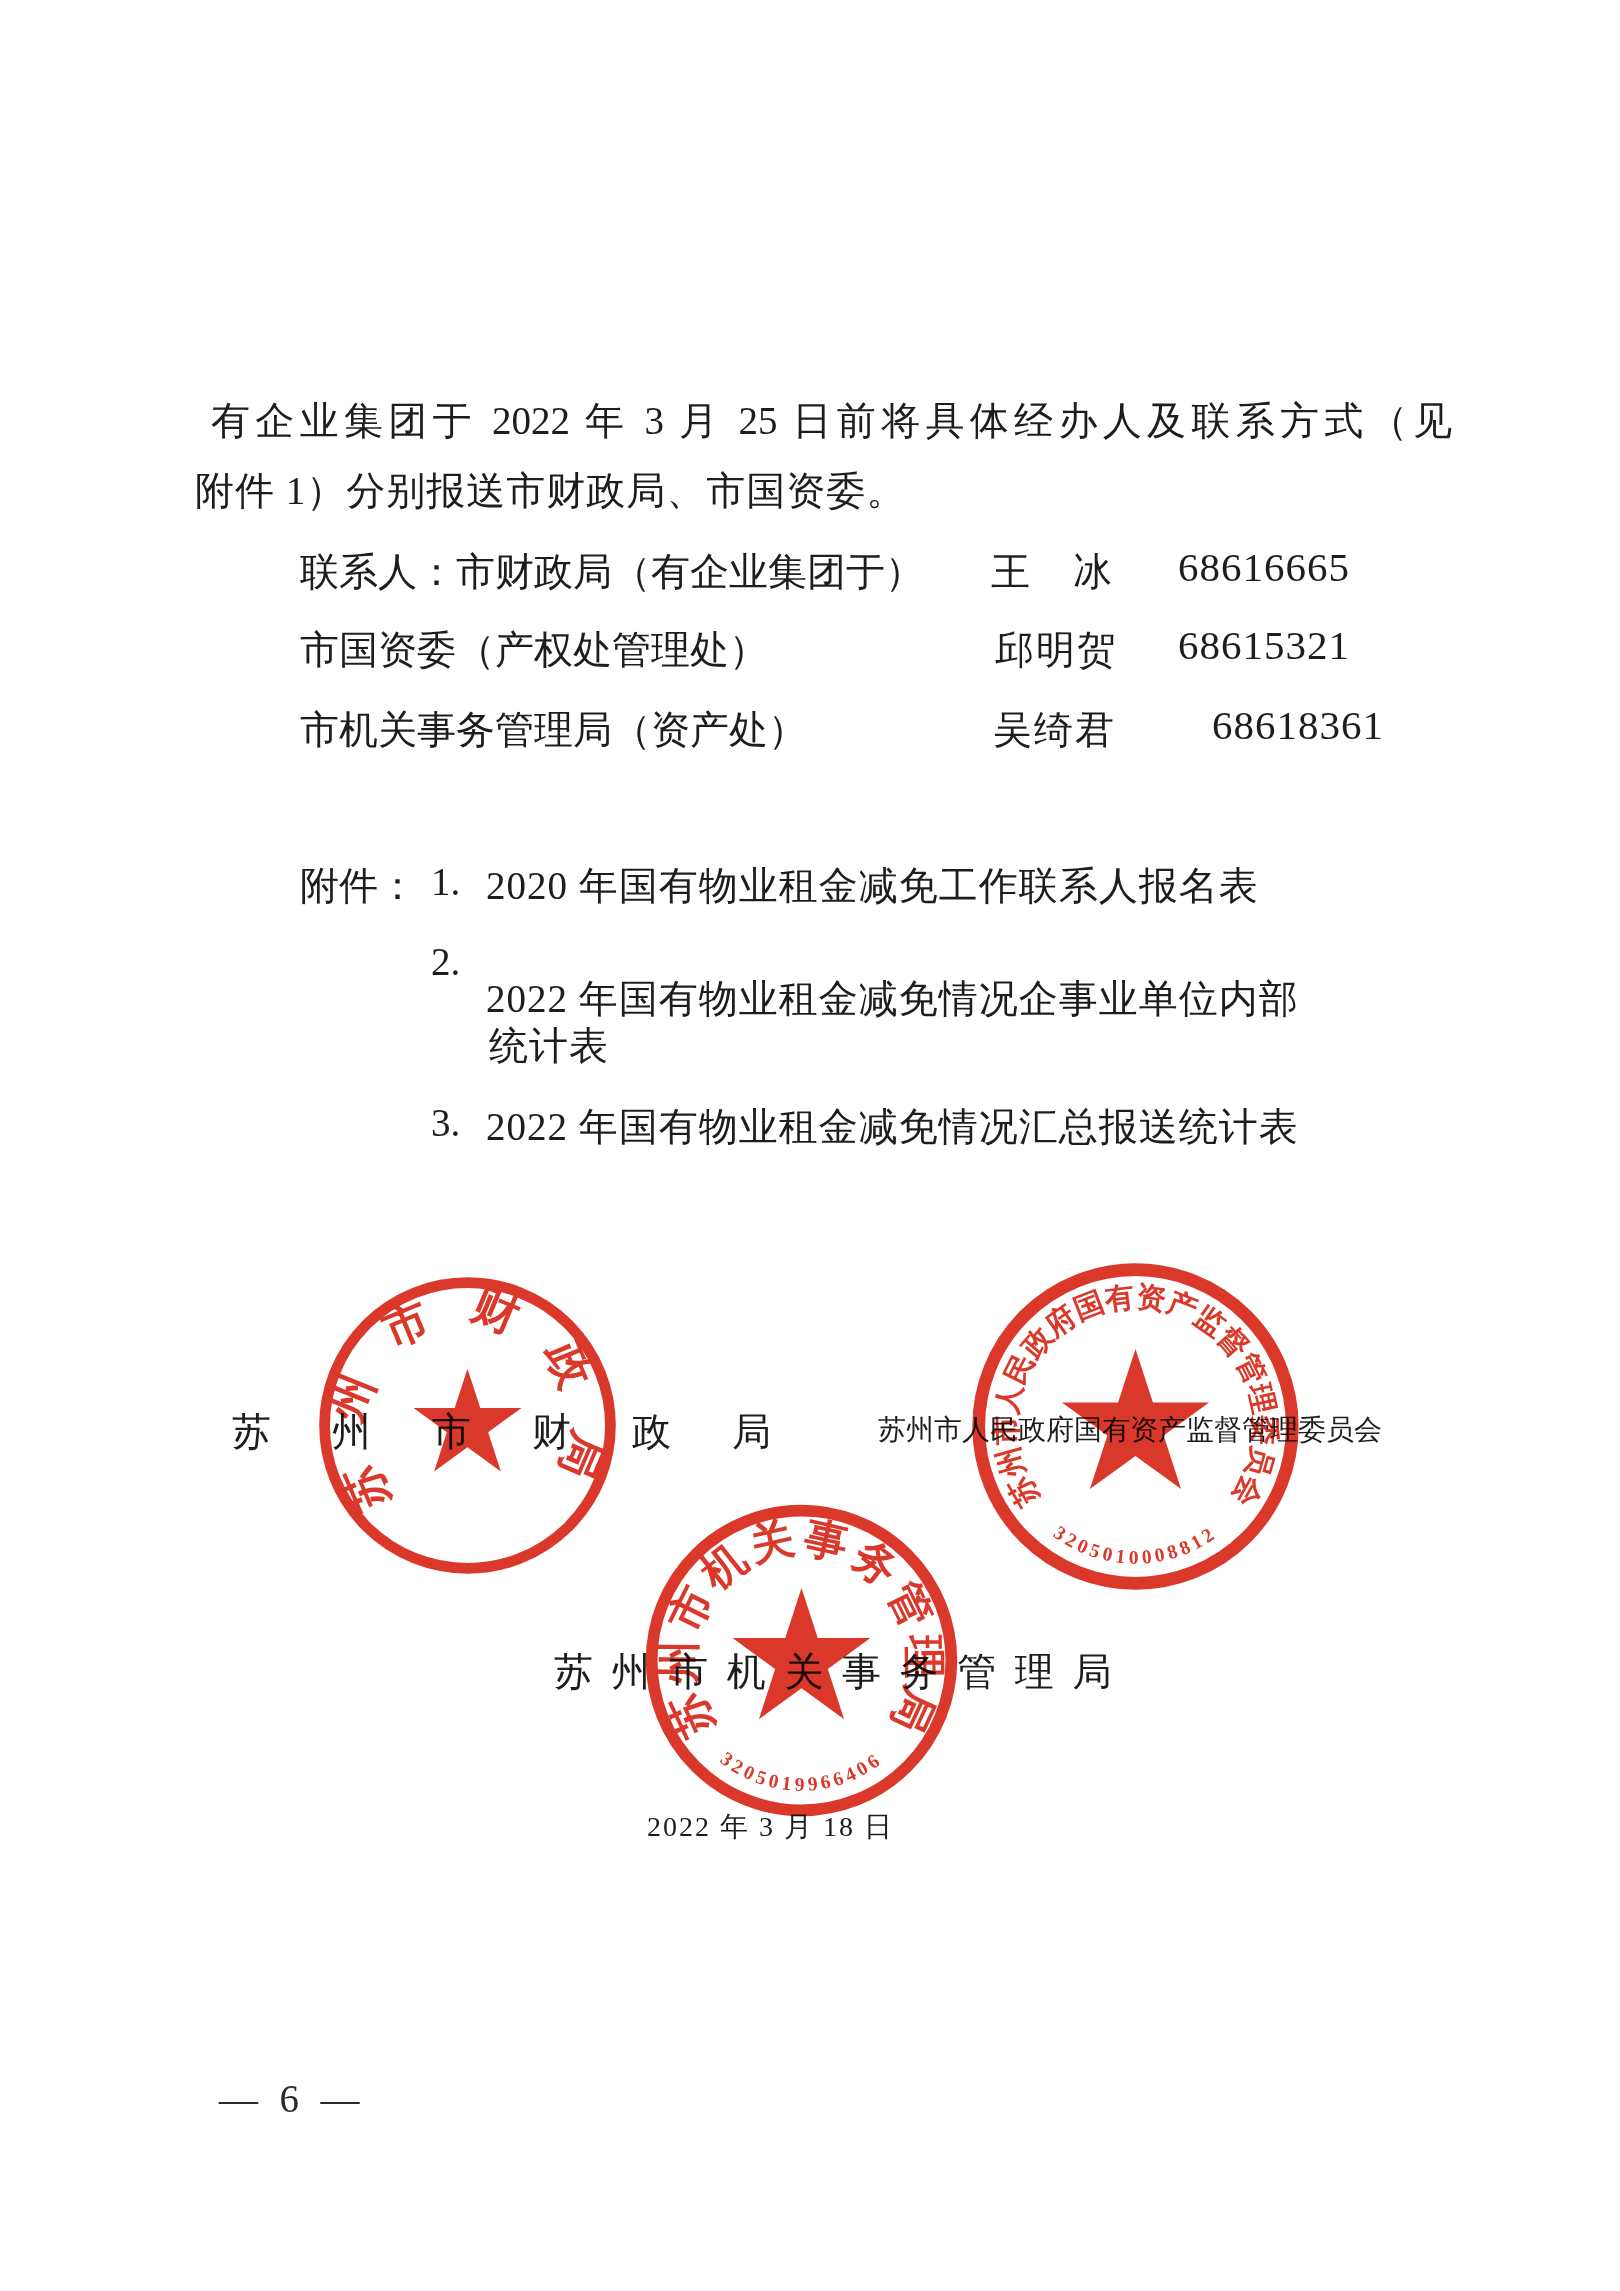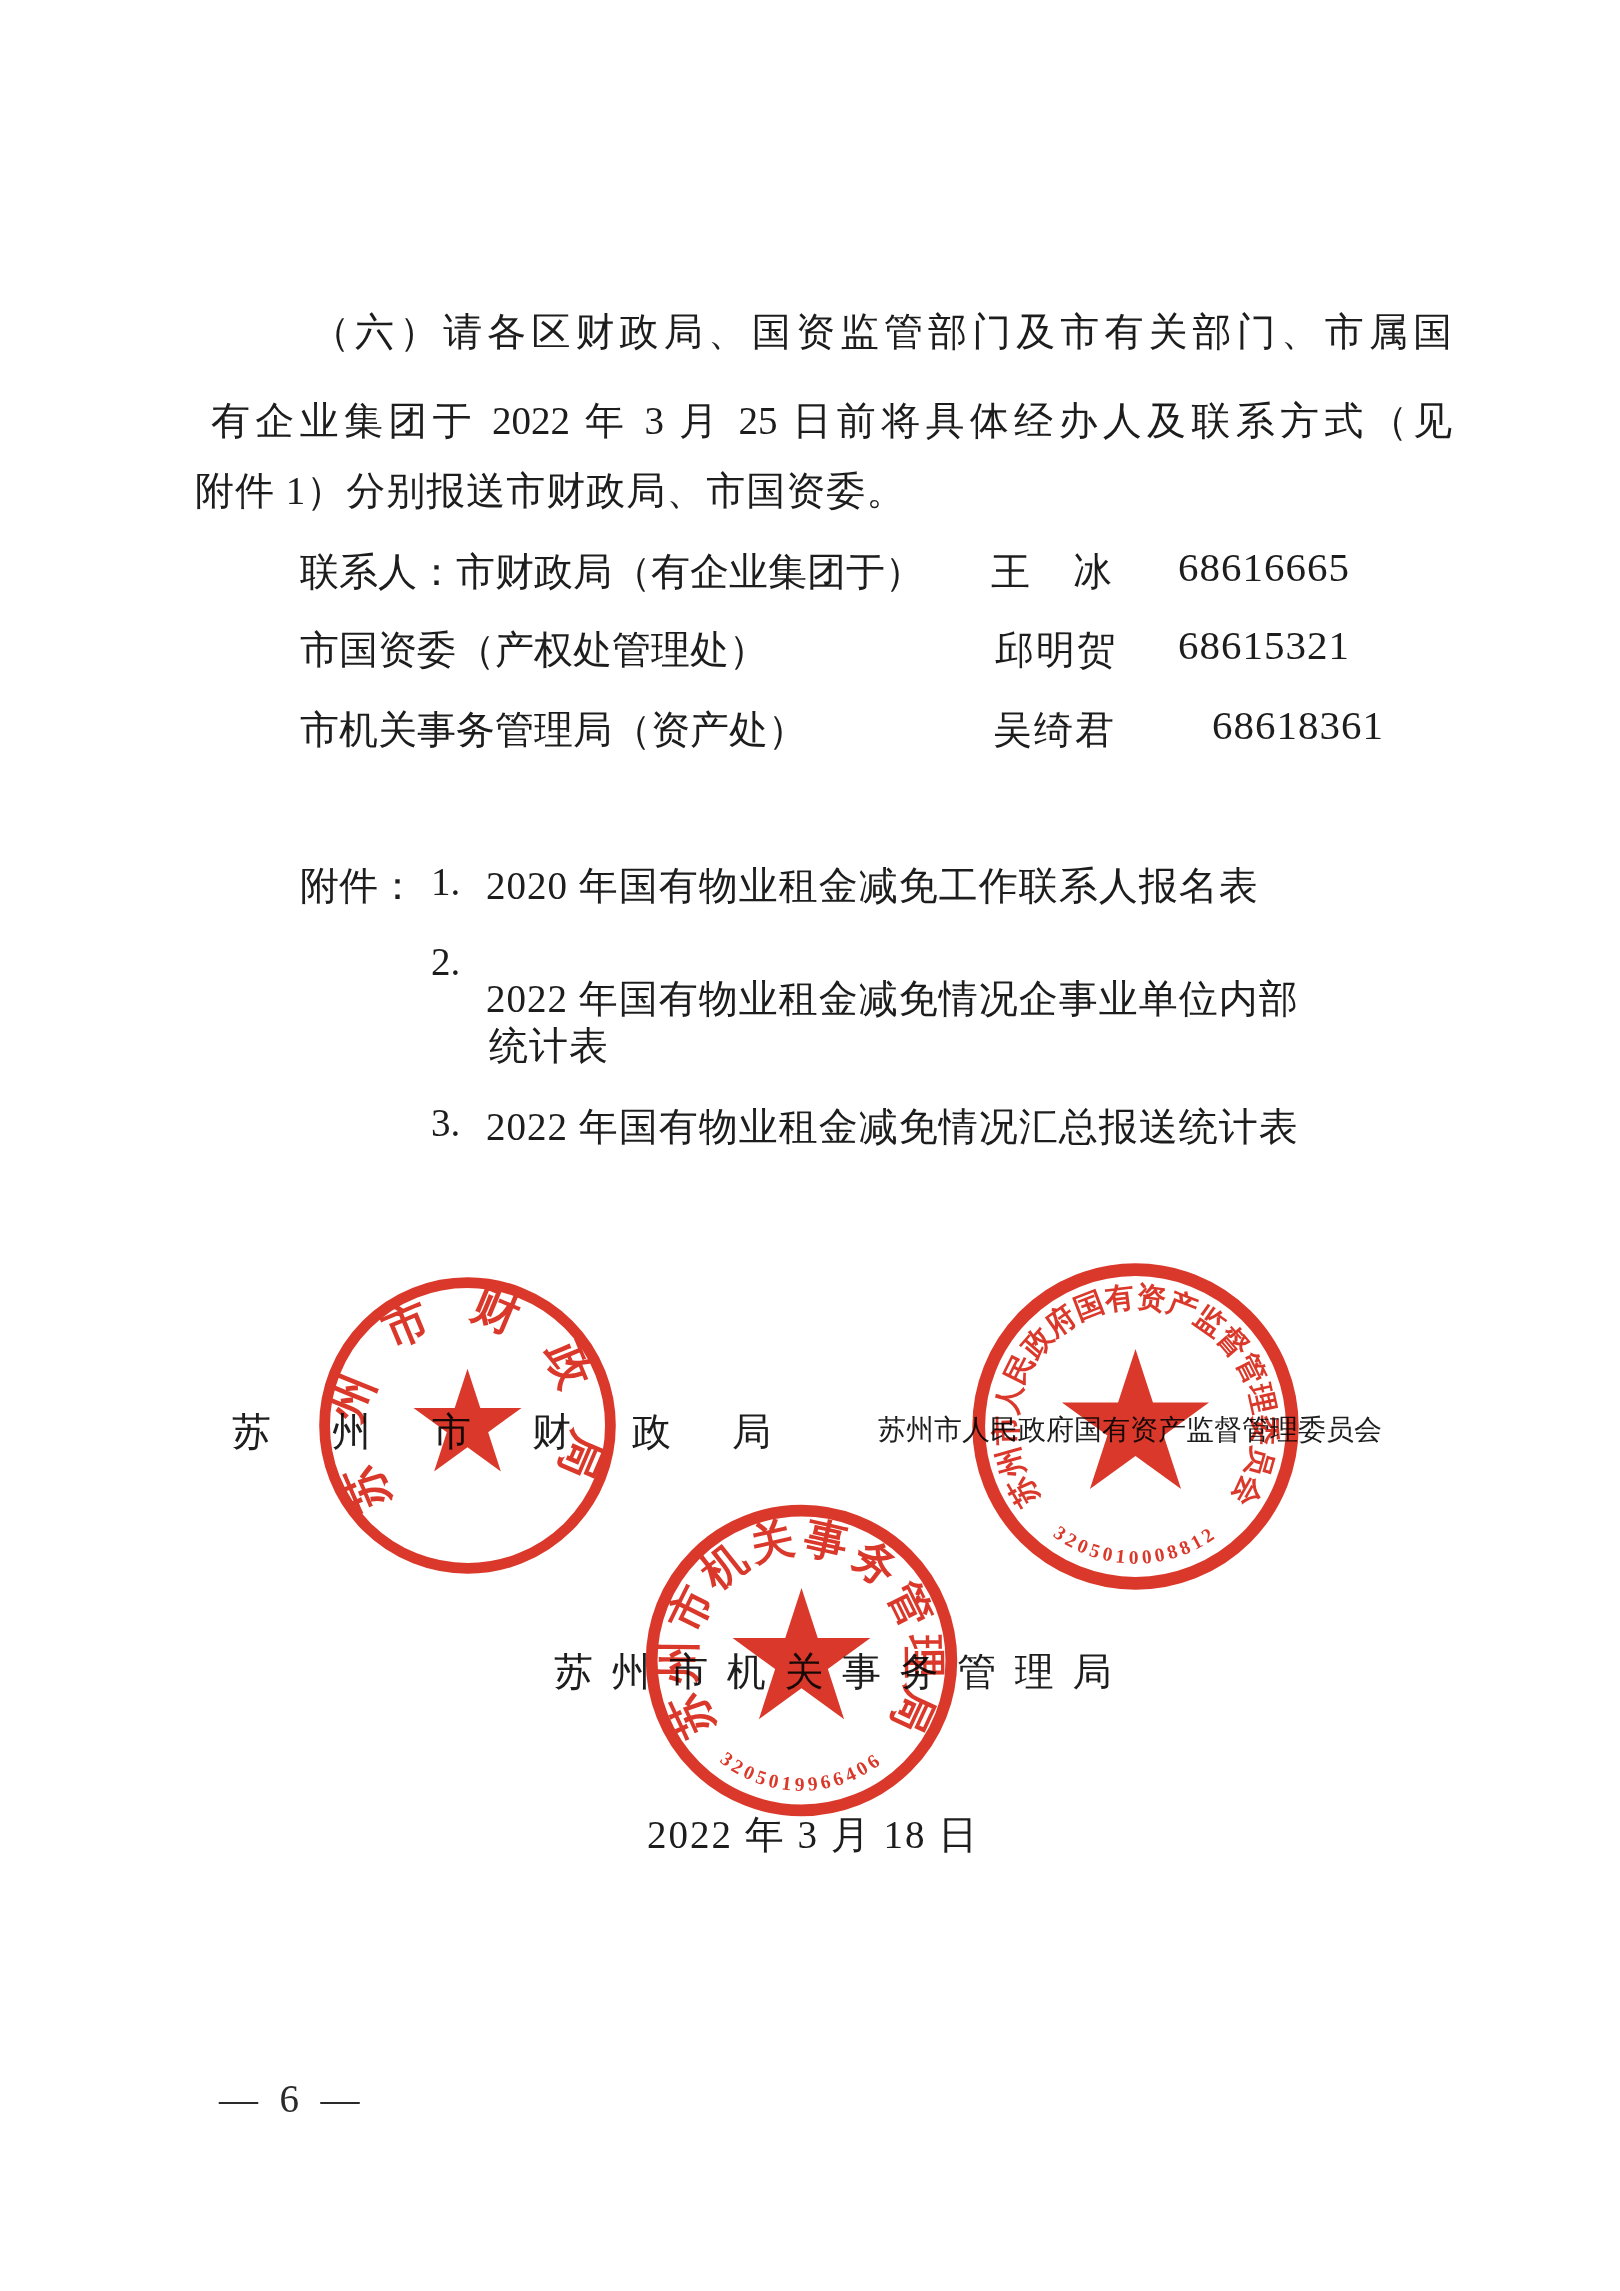--- a/index.html
+++ b/index.html
@@ -43,21 +43,21 @@
   .sig-right {
     left: 878px; top: 1411px;
     font-size: 28px; letter-spacing: 0px; white-space: nowrap;
   }
   .sig-center {
     left: 554px; top: 1645px;
     font-size: 39px; letter-spacing: 18.6px; white-space: nowrap;
   }
   .date-line {
     left: 647px; top: 1808px;
-    font-size: 39px; letter-spacing: 2px; white-space: nowrap;
+    font-size: 28px; letter-spacing: 2px; white-space: nowrap;
   }
   .page-number {
     left: 219px; top: 2076px;
     font-size: 39px; letter-spacing: 5.9px; white-space: nowrap;
     color: #2a2a2a;
   }
   .seal {
     position: absolute;
     mix-blend-mode: multiply;
     opacity: 0.93;
@@ -66,21 +66,20 @@
   .seal text {
     font-family: "Liberation Serif", "DejaVu Serif", serif;
     font-weight: bold;
   }
 </style>
 </head>
 <body>
 
 <div class="page">
 
-  <div class="abs jline para1">（六）请各区财政局、国资监管部门及市有关部门、市属国</div>
   <div class="abs jline para2">有企业集团于 2022 年 3 月 25 日前将具体经办人及联系方式（见</div>
   <div class="abs body-line para3">附件 1）分别报送市财政局、市国资委。</div>
 
   <div>
     <div class="abs c-org" style="left:300px; top:545px;">联系人：市财政局（有企业集团于）</div>
     <div class="abs c-person" style="left:991px; top:545px;">王　冰</div>
     <div class="abs c-phone" style="left:1178px; top:543px;">68616665</div>
 
     <div class="abs c-org" style="left:300px; top:623px;">市国资委（产权处管理处）</div>
     <div class="abs c-person" style="left:995px; top:623px;font-family:Liberation Mono, monospace;">邱明贺</div>

